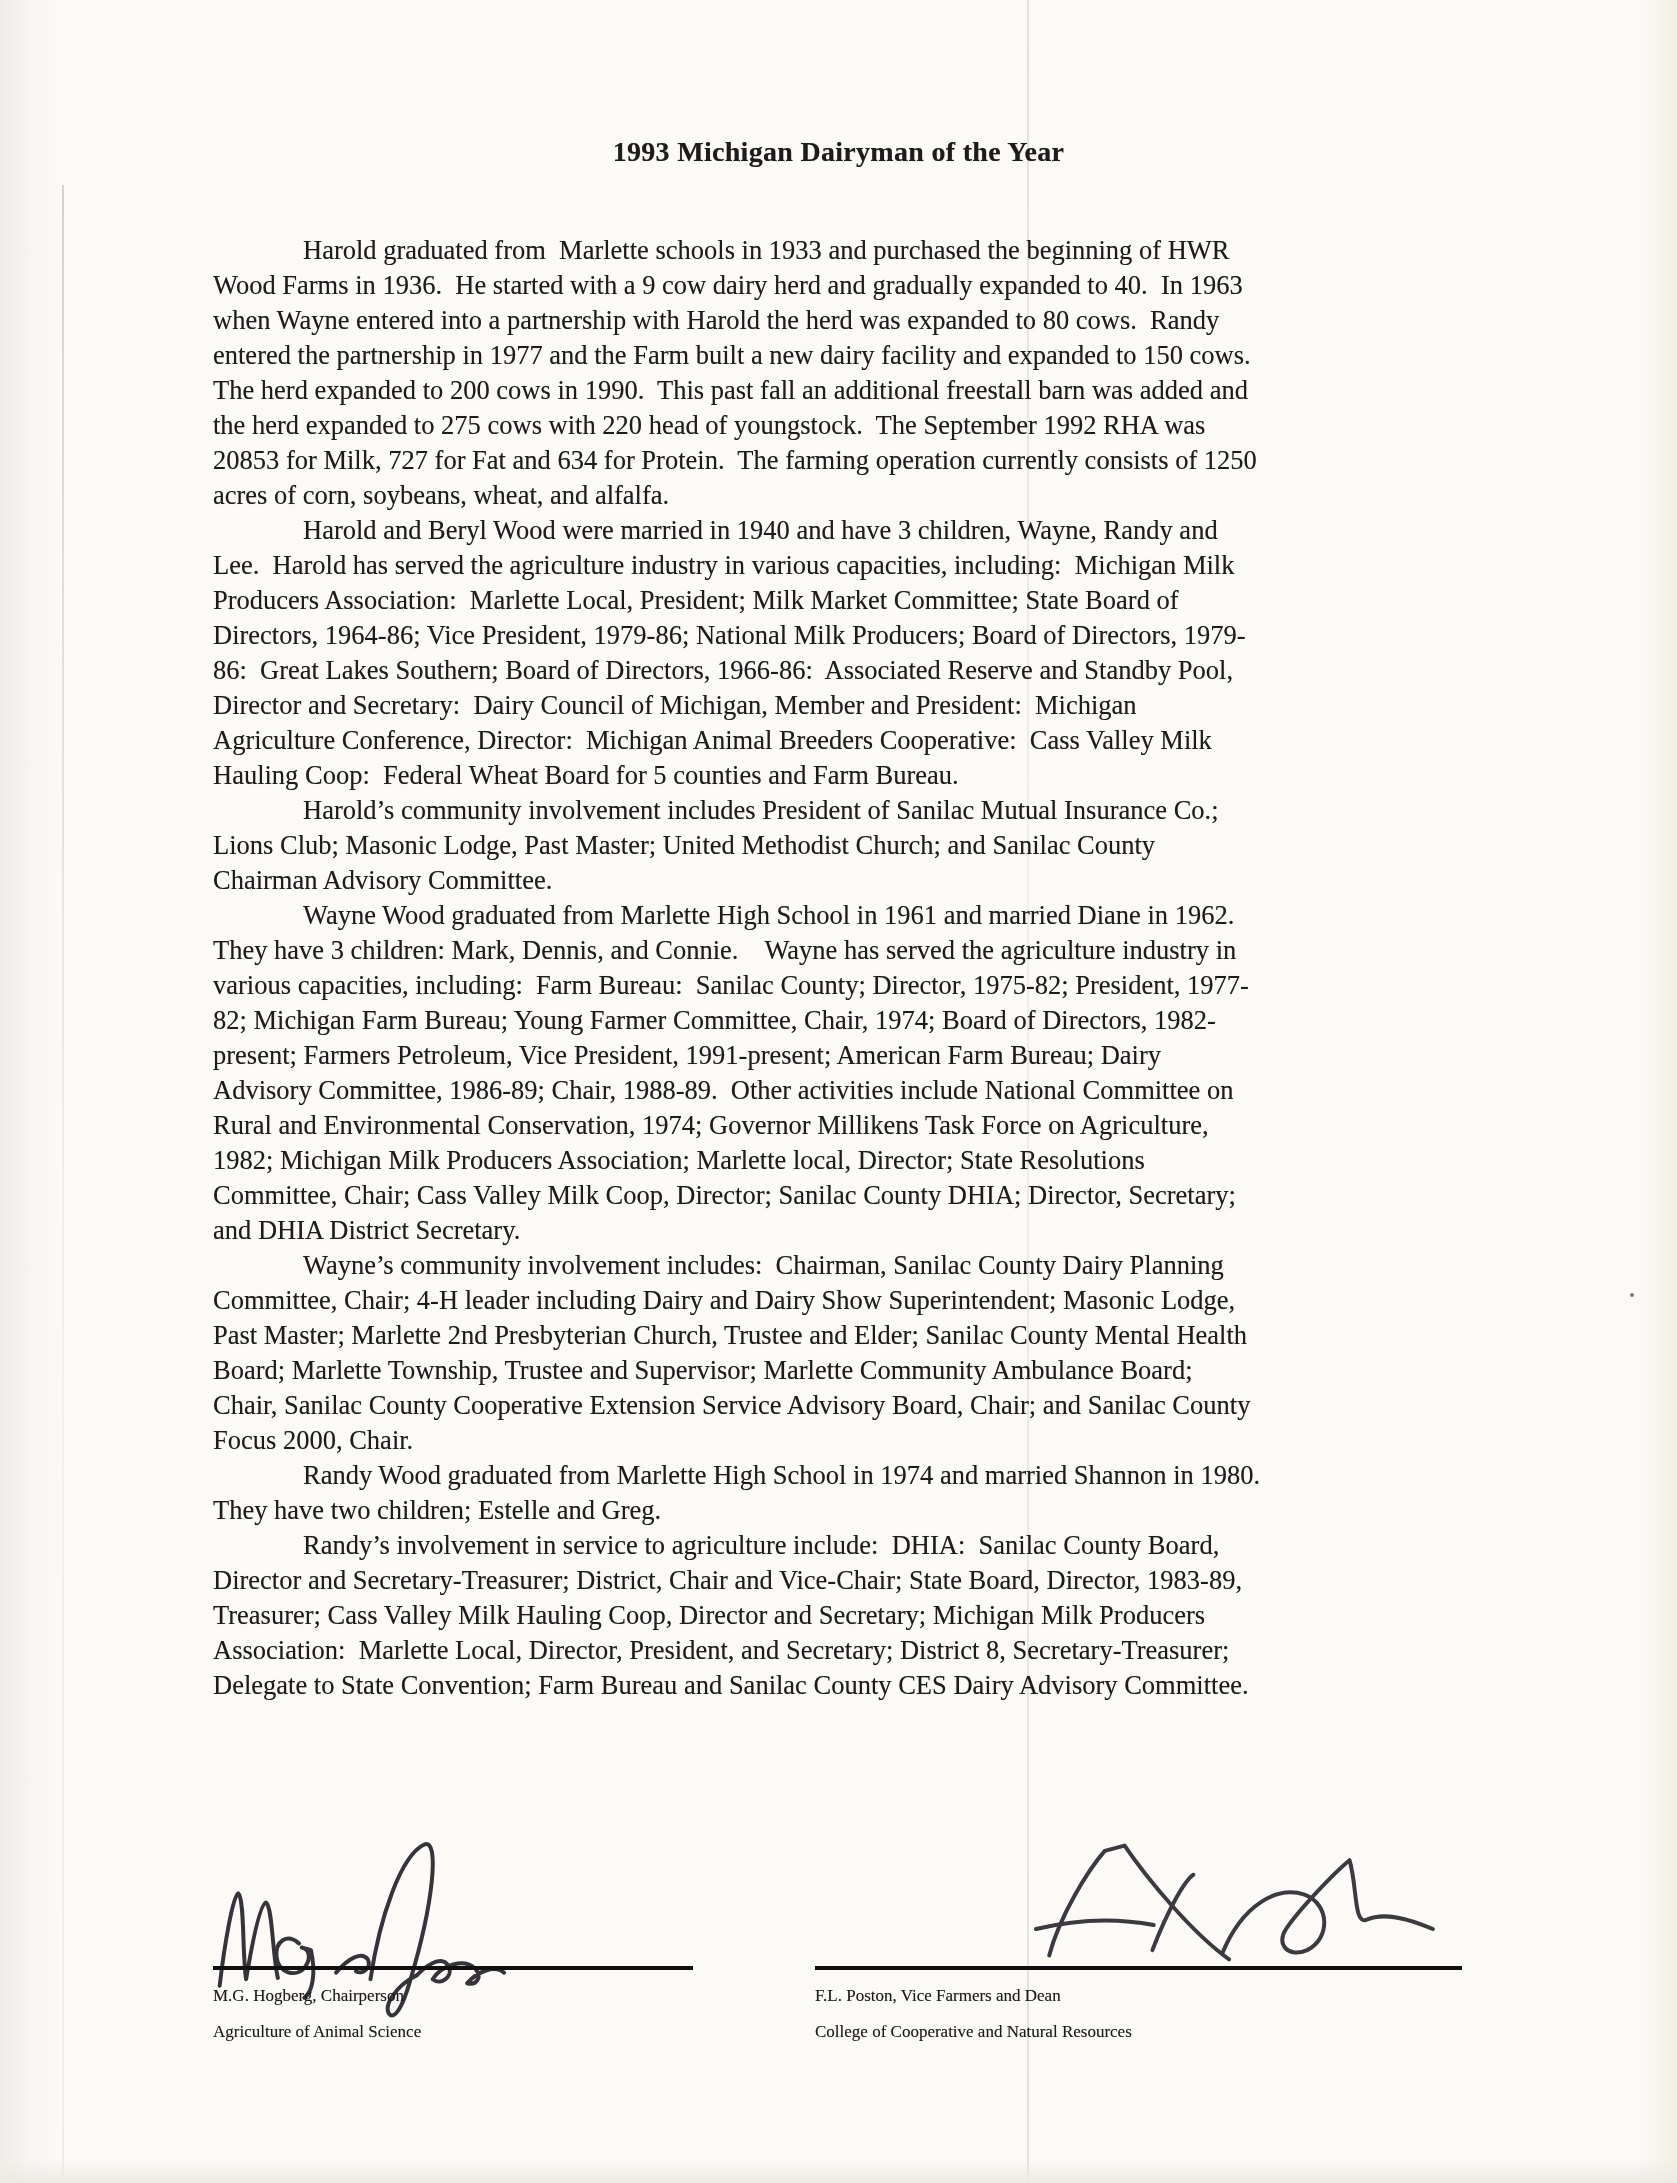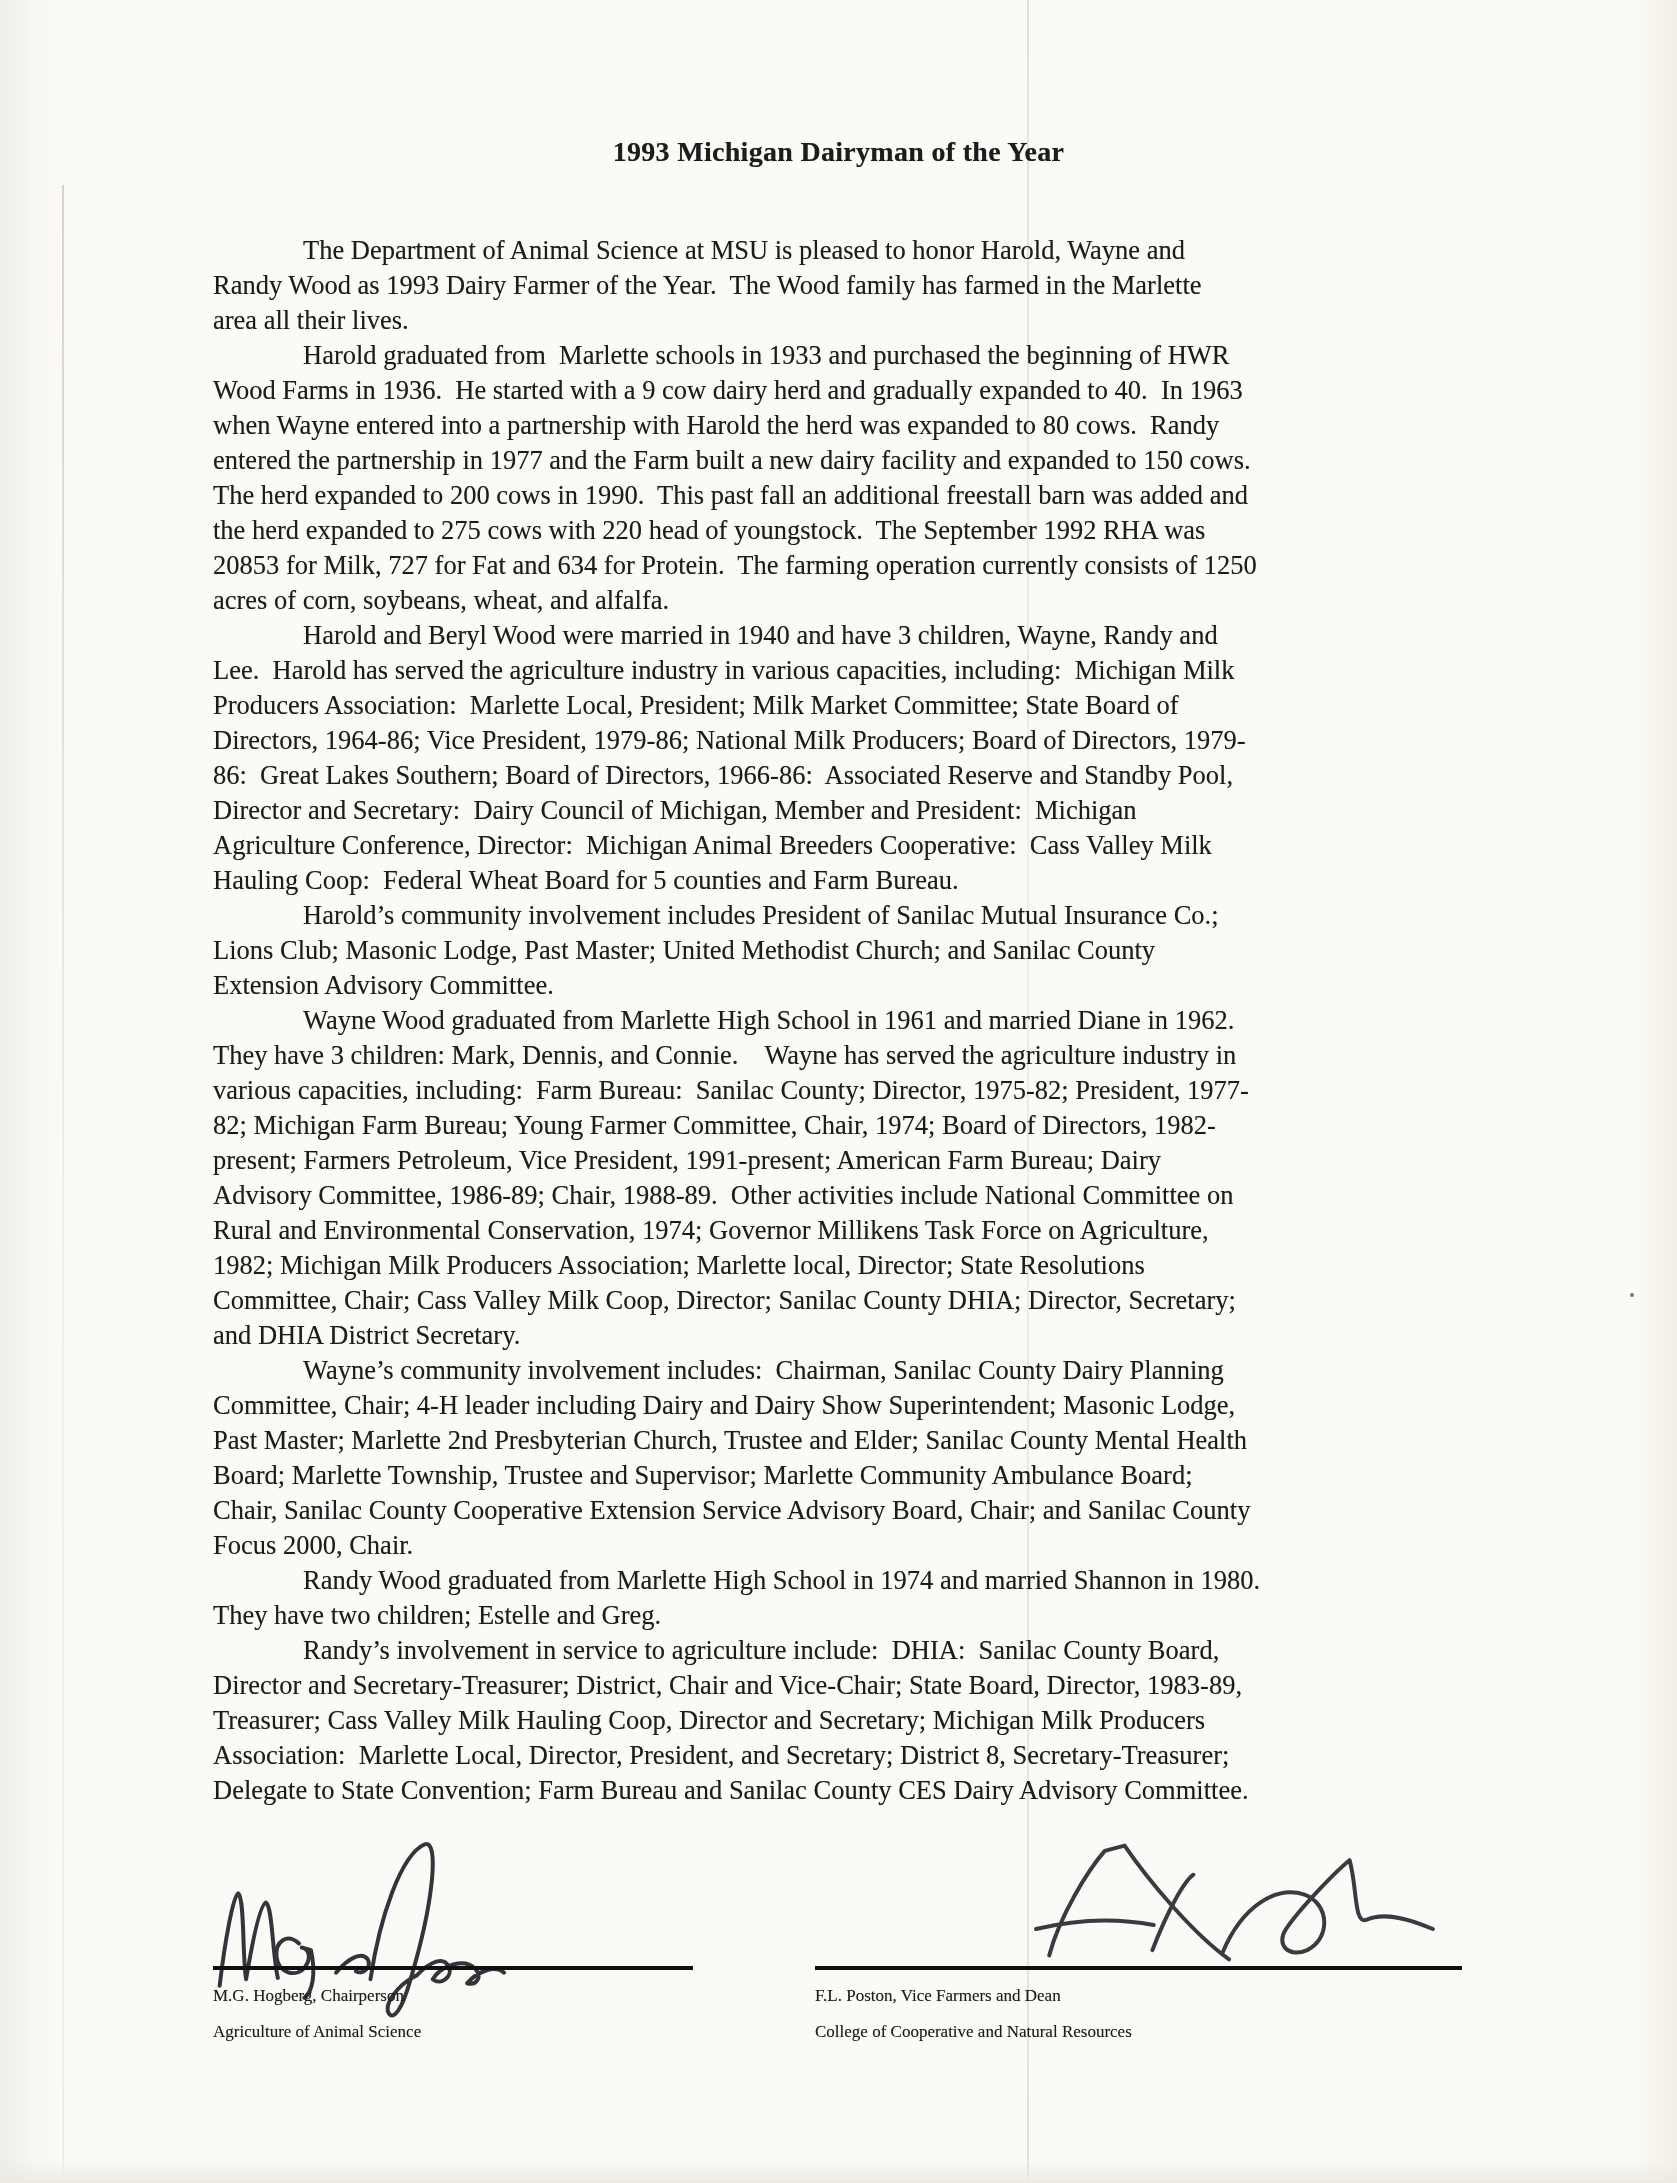--- a/index.html
+++ b/index.html
@@ -69,42 +69,39 @@
   <div class="edge-left"></div>
   <div class="crease-left"></div>
   <div class="fold-center"></div>
   <div class="edge-right"></div>
   <div class="edge-bottom"></div>
   <div class="speck" style="left:1630px;top:1293px;"></div>
 
   <h1 class="title">1993 Michigan Dairyman of the Year</h1>
 
   <div class="body-text">
-    <p>The Department of Animal Science at MSU is pleased to honor Harold, Wayne and
-Randy Wood as 1993 Dairy Farmer of the Year.  The Wood family has farmed in the Marlette
-area all their lives.</p>
     <p>Harold graduated from  Marlette schools in 1933 and purchased the beginning of HWR
 Wood Farms in 1936.  He started with a 9 cow dairy herd and gradually expanded to 40.  In 1963
 when Wayne entered into a partnership with Harold the herd was expanded to 80 cows.  Randy
 entered the partnership in 1977 and the Farm built a new dairy facility and expanded to 150 cows.
 The herd expanded to 200 cows in 1990.  This past fall an additional freestall barn was added and
 the herd expanded to 275 cows with 220 head of youngstock.  The September 1992 RHA was
 20853 for Milk, 727 for Fat and 634 for Protein.  The farming operation currently consists of 1250
 acres of corn, soybeans, wheat, and alfalfa.</p>
     <p>Harold and Beryl Wood were married in 1940 and have 3 children, Wayne, Randy and
 Lee.  Harold has served the agriculture industry in various capacities, including:  Michigan Milk
 Producers Association:  Marlette Local, President; Milk Market Committee; State Board of
 Directors, 1964-86; Vice President, 1979-86; National Milk Producers; Board of Directors, 1979-
 86:  Great Lakes Southern; Board of Directors, 1966-86:  Associated Reserve and Standby Pool,
 Director and Secretary:  Dairy Council of Michigan, Member and President:  Michigan
 Agriculture Conference, Director:  Michigan Animal Breeders Cooperative:  Cass Valley Milk
 Hauling Coop:  Federal Wheat Board for 5 counties and Farm Bureau.</p>
     <p>Harold’s community involvement includes President of Sanilac Mutual Insurance Co.;
 Lions Club; Masonic Lodge, Past Master; United Methodist Church; and Sanilac County
-Extension Advisory Committee.</p>
+Chairman Advisory Committee.</p>
     <p>Wayne Wood graduated from Marlette High School in 1961 and married Diane in 1962.
 They have 3 children: Mark, Dennis, and Connie.    Wayne has served the agriculture industry in
 various capacities, including:  Farm Bureau:  Sanilac County; Director, 1975-82; President, 1977-
 82; Michigan Farm Bureau; Young Farmer Committee, Chair, 1974; Board of Directors, 1982-
 present; Farmers Petroleum, Vice President, 1991-present; American Farm Bureau; Dairy
 Advisory Committee, 1986-89; Chair, 1988-89.  Other activities include National Committee on
 Rural and Environmental Conservation, 1974; Governor Millikens Task Force on Agriculture,
 1982; Michigan Milk Producers Association; Marlette local, Director; State Resolutions
 Committee, Chair; Cass Valley Milk Coop, Director; Sanilac County DHIA; Director, Secretary;
 and DHIA District Secretary.</p>

